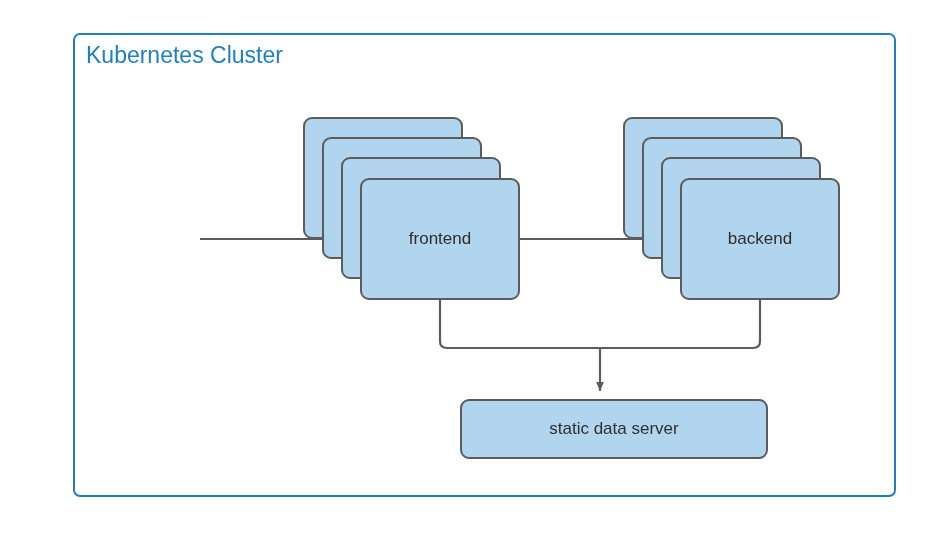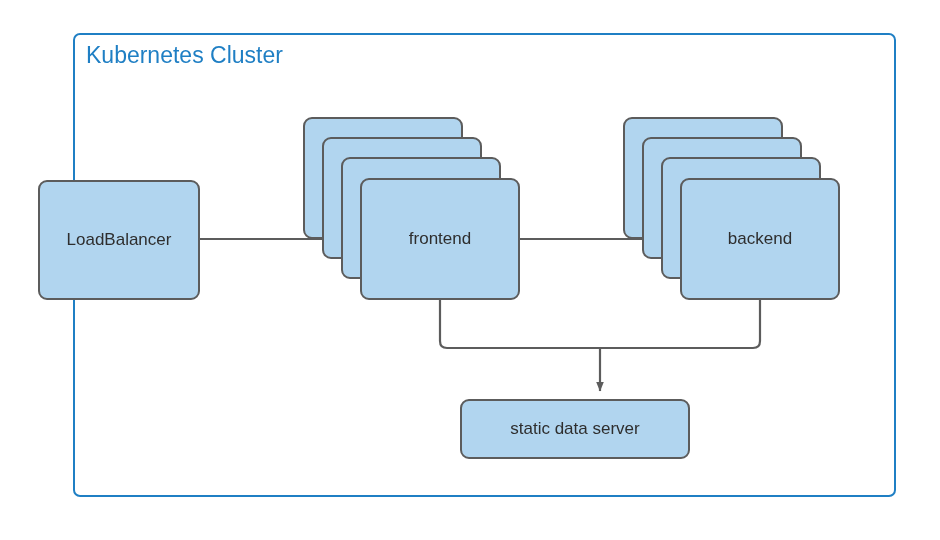--- a/index.html
+++ b/index.html
@@ -75,21 +75,21 @@
     display: flex;
     align-items: center;
     justify-content: center;
     color: #2e2e2e;
     font-size: 17px;
     white-space: nowrap;
   }
   #lb-node   { left: 38px;  top: 180px; width: 162px; height: 120px; }
   #fe-stack  { left: 303px; top: 117px; width: 217px; height: 183px; }
   #be-stack  { left: 623px; top: 117px; width: 217px; height: 183px; }
-  #sds-node  { left: 460px; top: 399px; width: 230px; height: 60px; }
+  #sds-node  { left: 460px; top: 399px; width: 308px; height: 60px; }
 </style>
 </head>
 <body>
 
 <div id="canvas">
 
   <div class="cluster-frame"></div>
   <div class="cluster-title">Kubernetes Cluster</div>
 
   <svg id="wires" viewBox="0 0 940 540" xmlns="http://www.w3.org/2000/svg">
@@ -103,23 +103,20 @@
 
     <path d="M520,239 L672,239" fill="none" stroke="#5c5c5c" stroke-width="2.2" marker-end="url(#arrowhead)"></path>
 
     <path d="M440,300 L440,341 Q440,348 447,348 L600,348" fill="none" stroke="#5c5c5c" stroke-width="2.2"></path>
 
     <path d="M760,300 L760,341 Q760,348 753,348 L600,348" fill="none" stroke="#5c5c5c" stroke-width="2.2"></path>
 
     <path d="M600,348 L600,391" fill="none" stroke="#5c5c5c" stroke-width="2.2" marker-end="url(#arrowhead)"></path>
   </svg>
 
-  <div class="node" id="lb-node">
-    <span>LoadBalancer</span>
-  </div>
 
   <div class="stack" id="be-stack">
     <div class="card c0"></div>
     <div class="card c1"></div>
     <div class="card c2"></div>
     <div class="card c3">
       <span>backend</span>
     </div>
   </div>
 

